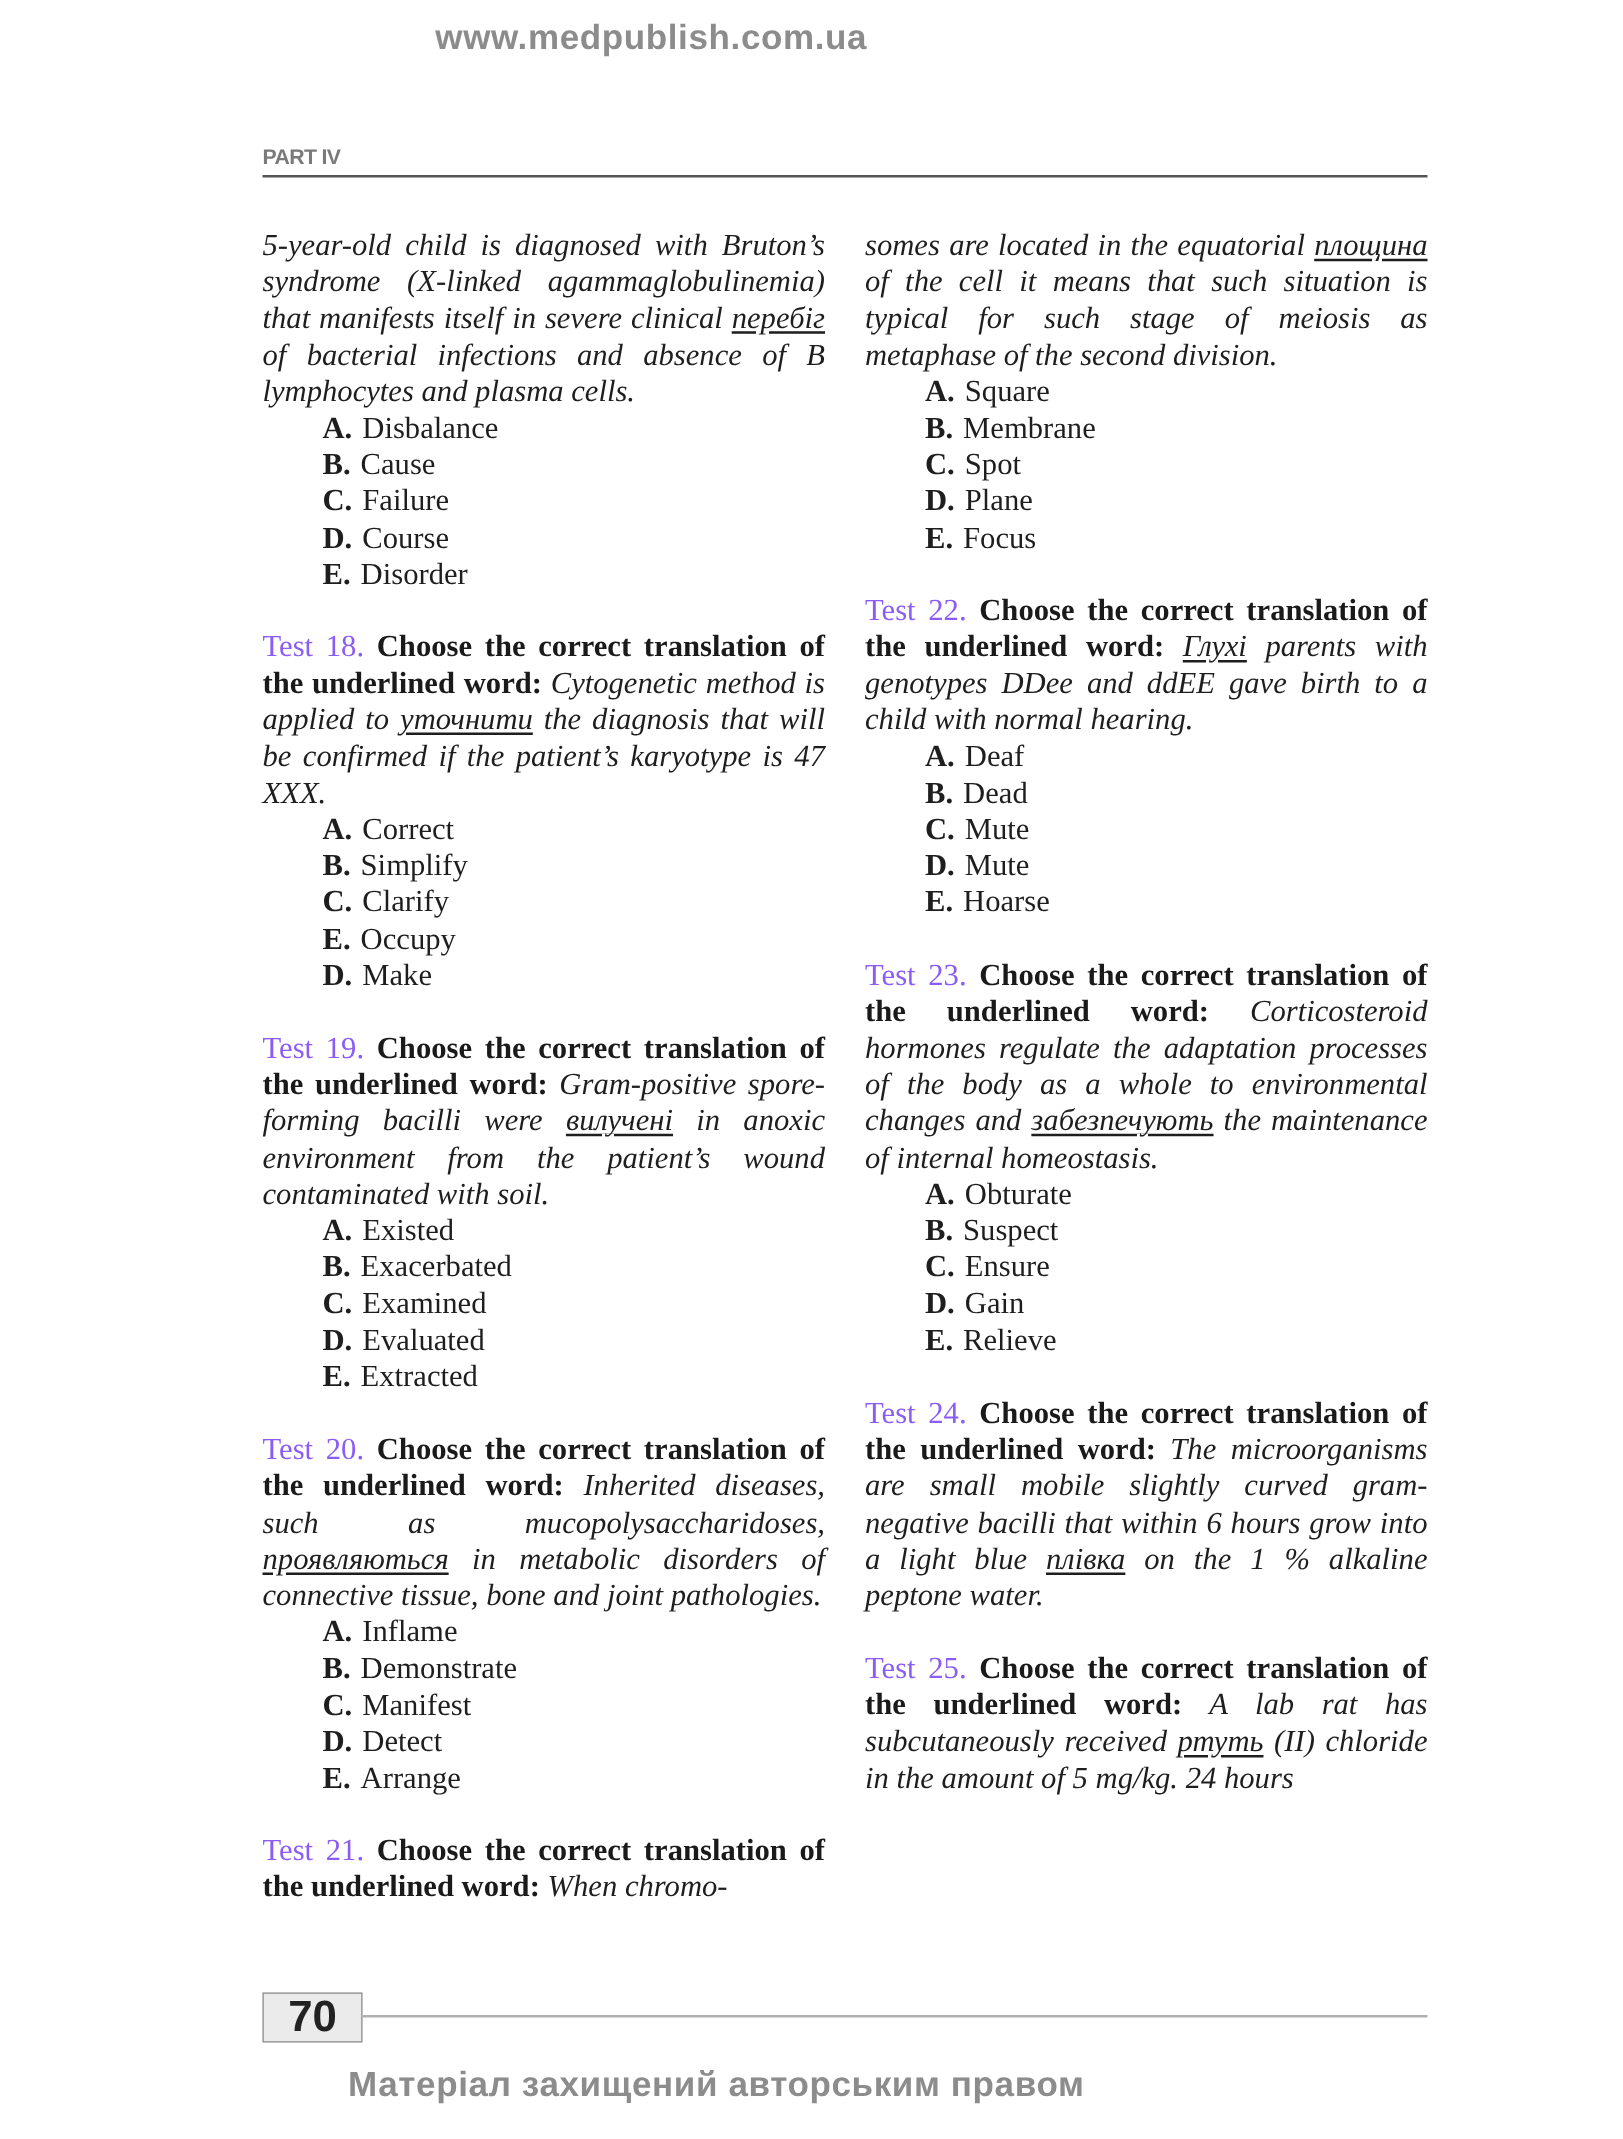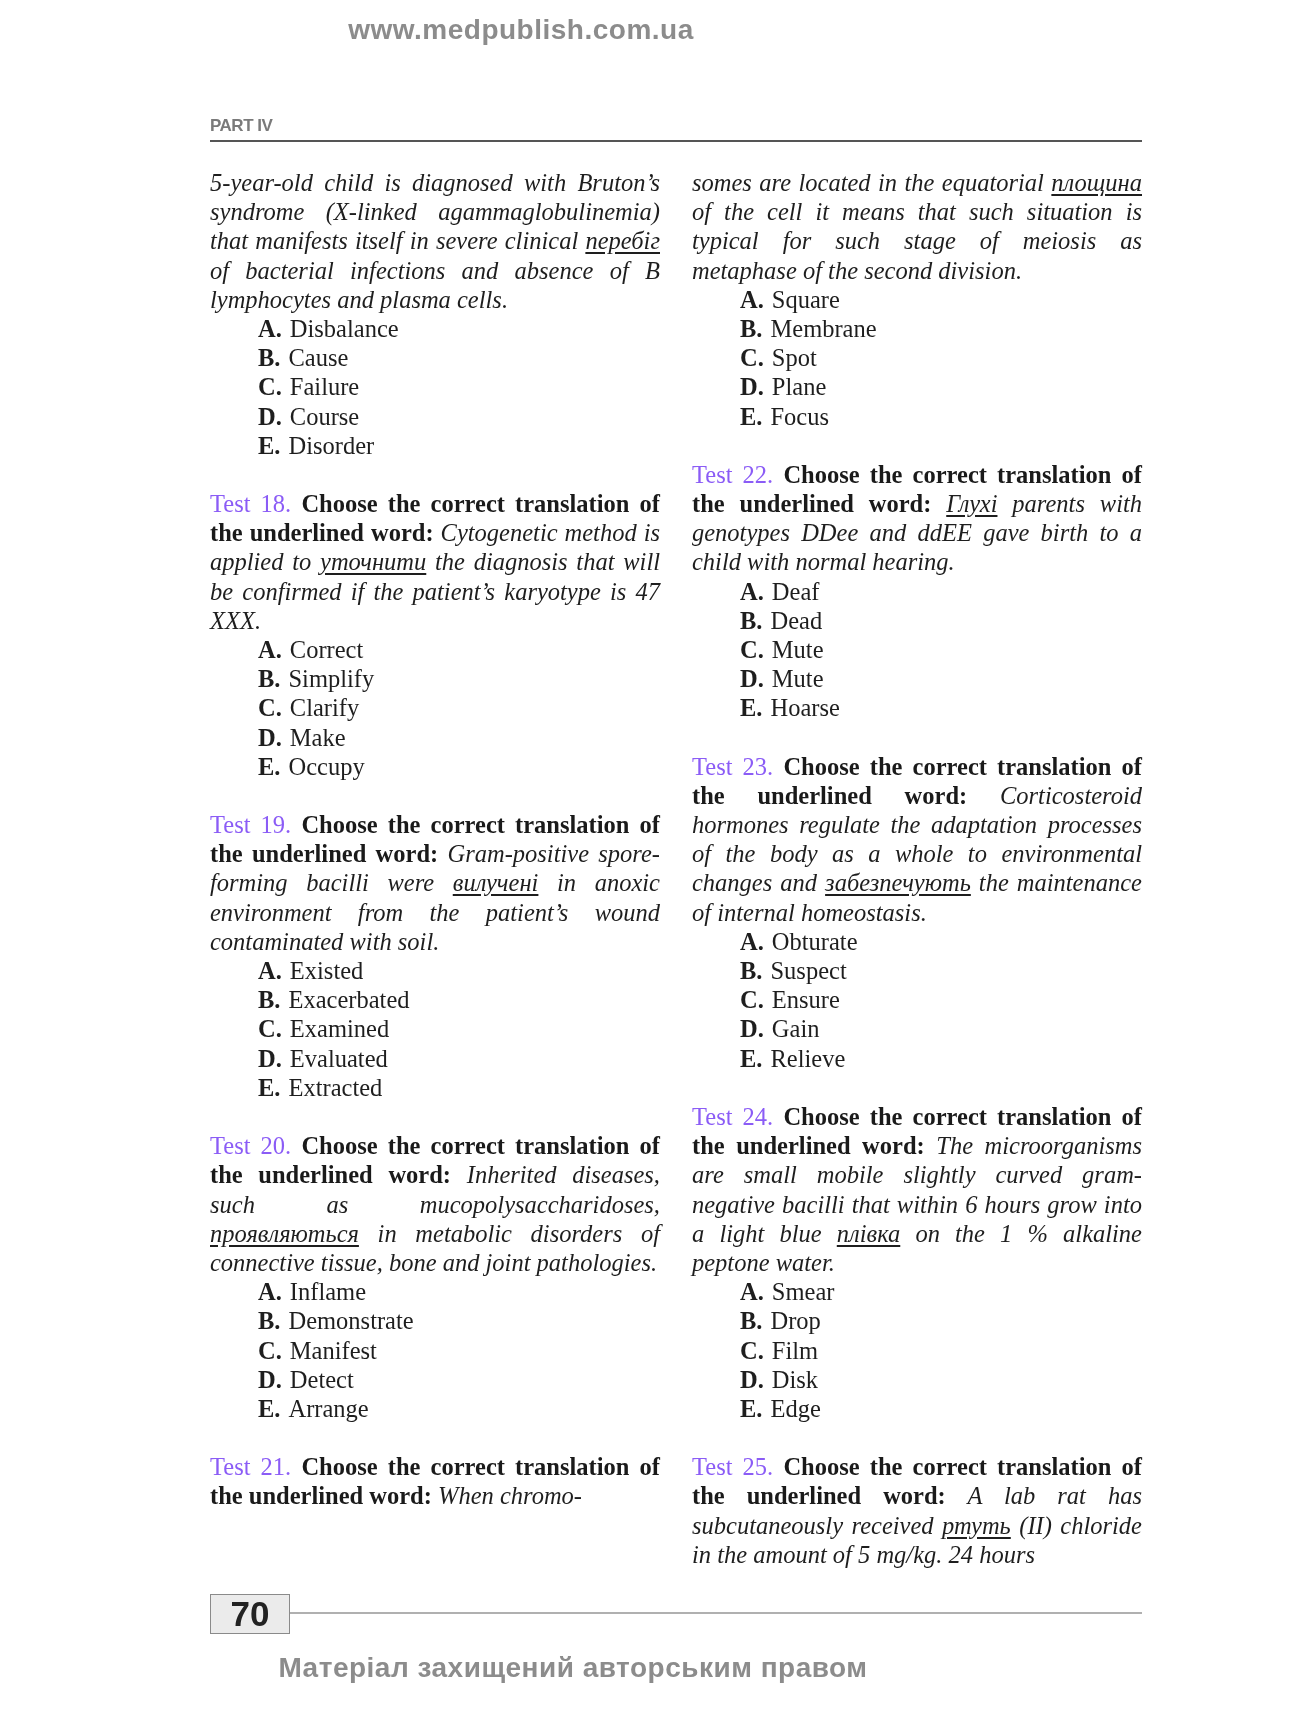--- a/index.html
+++ b/index.html
@@ -10,21 +10,21 @@
   .col { position: absolute; top: 168px; width: 450px; font-size: 24.5px; line-height: 29.2px; }
   .col.left { left: 210px; }
   .col.right { left: 692px; }
   .stem { text-align: justify; font-style: italic; margin: 0; hyphens: none; }
   .test-num { color: #8b5cf6; font-style: normal; }
   .instr { font-weight: bold; font-style: normal; color: #1a1a1a; }
   .u { text-decoration: underline; text-underline-offset: 3px; }
   ul.opts { list-style: none; margin: 0; padding: 0 0 0 48px; }
   ul.opts li { margin: 0; }
   ul.opts .letter { font-weight: bold; margin-right: 8px; }
-  .block { margin-bottom: 29px; }
+  .block { margin-bottom: 29px; margin-top: 14px; }
   .footer-box { position: absolute; top: 1594px; left: 210px; width: 78px; height: 38px; border: 1px solid #8a8a8a; background: #ebebeb; font-family: "Liberation Sans", sans-serif; font-weight: bold; font-size: 35px; line-height: 38px; text-align: center; color: #222; }
   .footer-rule { position: absolute; top: 1612px; left: 290px; width: 852px; border-top: 2px solid #b0b0b0; }
   .watermark-bottom { position: absolute; top: 1652px; left: 0; width: 1146px; text-align: center; font-family: "Liberation Sans", sans-serif; font-weight: bold; font-size: 28px; color: #8c8c8c; letter-spacing: 0.5px; }
 </style>
 </head>
 <body>
 
 <div class="watermark-top">www.medpublish.com.ua</div>
 <div class="running-head">PART IV</div>
 <div class="head-rule"></div>
@@ -39,22 +39,22 @@
         <li><span class="letter">D.</span><span>Course</span></li>
         <li><span class="letter">E.</span><span>Disorder</span></li>
       </ul>
     </div>
     <div class="block">
       <p class="stem"><span class="test-num">Test 18.</span> <span class="instr">Choose the correct translation of the underlined word:</span> <span>Cytogenetic method is applied to </span><span class="u">уточнити</span><span> the diagnosis that will be confirmed if the patient’s karyotype is 47 XXX.</span></p>
       <ul class="opts">
         <li><span class="letter">A.</span><span>Correct</span></li>
         <li><span class="letter">B.</span><span>Simplify</span></li>
         <li><span class="letter">C.</span><span>Clarify</span></li>
+        <li><span class="letter">E.</span><span>Occupy</span></li>
         <li><span class="letter">D.</span><span>Make</span></li>
-        <li><span class="letter">E.</span><span>Occupy</span></li>
       </ul>
     </div>
     <div class="block">
       <p class="stem"><span class="test-num">Test 19.</span> <span class="instr">Choose the correct translation of the underlined word:</span> <span>Gram-positive spore-forming bacilli were </span><span class="u">вилучені</span><span> in anoxic environment from the patient’s wound contaminated with soil.</span></p>
       <ul class="opts">
         <li><span class="letter">A.</span><span>Existed</span></li>
         <li><span class="letter">B.</span><span>Exacerbated</span></li>
         <li><span class="letter">C.</span><span>Examined</span></li>
         <li><span class="letter">D.</span><span>Evaluated</span></li>
         <li><span class="letter">E.</span><span>Extracted</span></li>
@@ -100,27 +100,20 @@
       <ul class="opts">
         <li><span class="letter">A.</span><span>Obturate</span></li>
         <li><span class="letter">B.</span><span>Suspect</span></li>
         <li><span class="letter">C.</span><span>Ensure</span></li>
         <li><span class="letter">D.</span><span>Gain</span></li>
         <li><span class="letter">E.</span><span>Relieve</span></li>
       </ul>
     </div>
     <div class="block">
       <p class="stem"><span class="test-num">Test 24.</span> <span class="instr">Choose the correct translation of the underlined word:</span> <span>The microorganisms are small mobile slightly curved gram-negative bacilli that within 6 hours grow into a light blue </span><span class="u">плівка</span><span> on the 1 % alkaline peptone water.</span></p>
-      <ul class="opts">
-        <li><span class="letter">A.</span><span>Smear</span></li>
-        <li><span class="letter">B.</span><span>Drop</span></li>
-        <li><span class="letter">C.</span><span>Film</span></li>
-        <li><span class="letter">D.</span><span>Disk</span></li>
-        <li><span class="letter">E.</span><span>Edge</span></li>
-      </ul>
     </div>
     <div class="block">
       <p class="stem"><span class="test-num">Test 25.</span> <span class="instr">Choose the correct translation of the underlined word:</span> <span>A lab rat has subcutaneously received </span><span class="u">ртуть</span><span> (II) chloride in the amount of 5 mg/kg. 24 hours</span></p>
     </div>
   </div>
 
 <div class="footer-box">70</div>
 <div class="footer-rule"></div>
 <div class="watermark-bottom">Матеріал захищений авторським правом</div>
 

